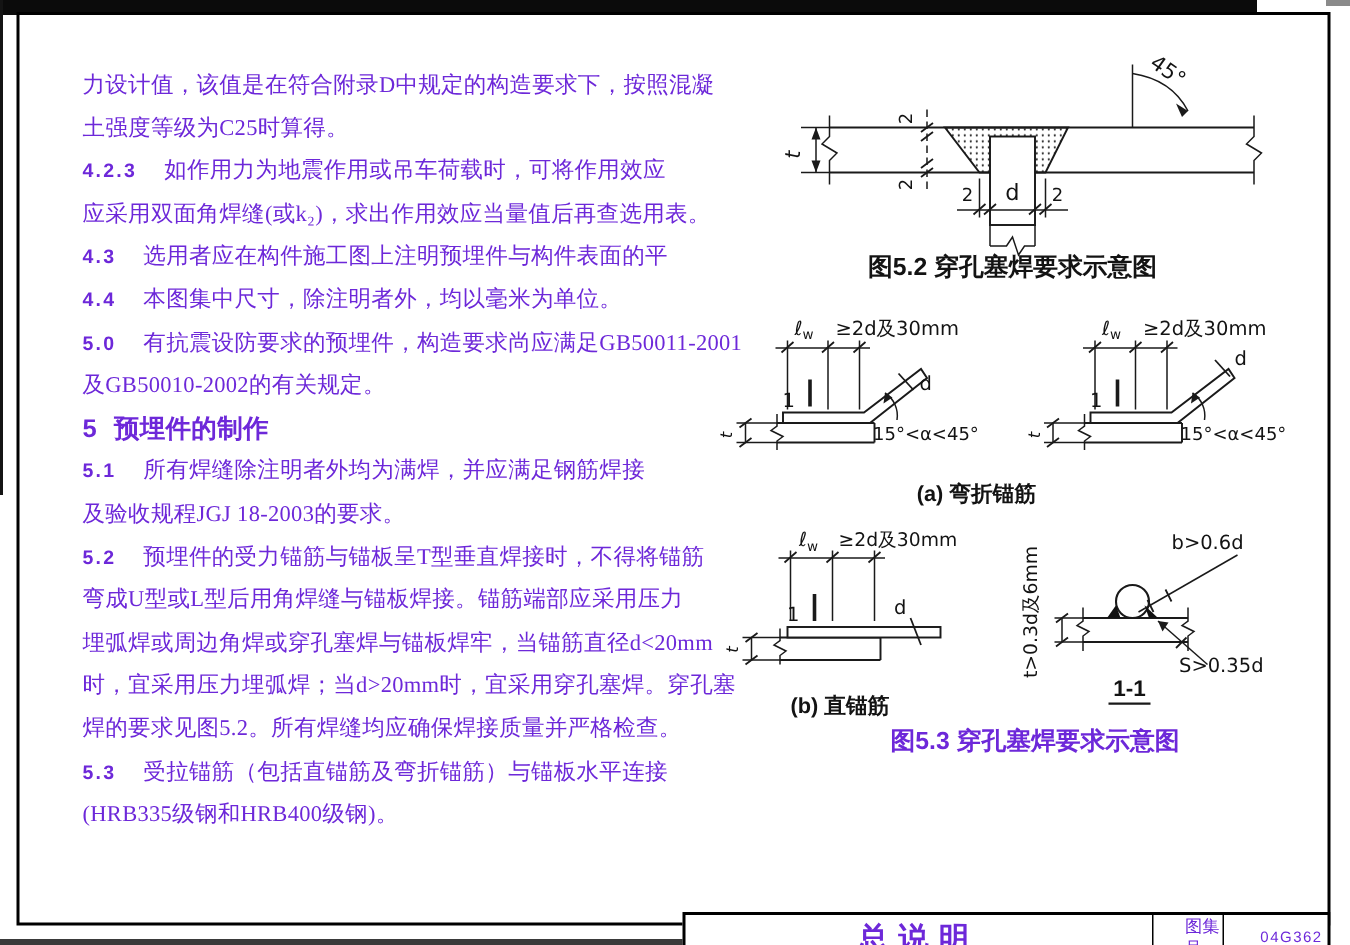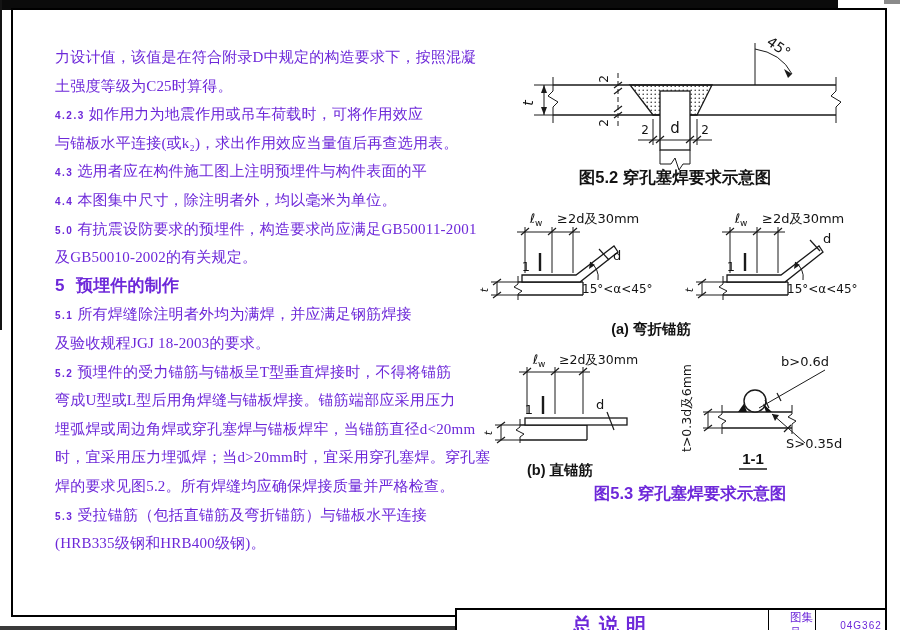--- a/index.html
+++ b/index.html
@@ -10,21 +10,21 @@
   .scan-top-right{position:absolute;left:884px;top:0;width:16px;height:4px;background:#8a8a8a;}
   .scan-left{position:absolute;left:0;top:0;width:2px;height:330px;background:#141414;}
   .scan-bottom{position:absolute;left:0;top:626px;width:763px;height:4px;background:#3a3a3a;}
   
   .frame{position:absolute;left:11px;top:8px;width:876px;height:609px;
          border:2.5px solid #000;box-sizing:border-box;}
   
   .text-col{position:absolute;left:55px;top:43px;width:415px;}
   .tline{height:28.6px;line-height:28.6px;white-space:nowrap;font-size:15px;letter-spacing:.2px;}
   .tnum{font-family:"Liberation Sans","DejaVu Sans",sans-serif;font-weight:bold;
-        letter-spacing:1.5px;margin-right:4px;font-size:10px;}
+        letter-spacing:1.5px;margin-right:18px;font-size:13px;}
   .tnum:empty{margin-right:0;letter-spacing:0;}
   .tline.heading{font-family:"Liberation Sans","DejaVu Sans",sans-serif;font-weight:bold;font-size:17px;}
   .tline.heading .tnum{font-size:17px;margin-right:10px;}
   
   svg{position:absolute;overflow:visible;}
   svg text{font-family:"DejaVu Sans","Liberation Sans",sans-serif;fill:#131313;}
   .cap{font-weight:600;font-family:"Liberation Sans","DejaVu Sans",sans-serif;}
   .fig53-caption{position:absolute;left:480px;top:483px;width:420px;text-align:center;
         font-size:16.5px;font-weight:600;font-family:"Liberation Sans","DejaVu Sans",sans-serif;}
   
@@ -64,21 +64,21 @@
 
     <div class="tline">
       <b class="tnum"></b><span class="ttxt">土强度等级为C25时算得。</span>
     </div>
 
     <div class="tline">
       <b class="tnum">4.2.3</b><span class="ttxt">如作用力为地震作用或吊车荷载时，可将作用效应</span>
     </div>
 
     <div class="tline">
-      <b class="tnum"></b><span class="ttxt">与锚板水平连接(或k₂)，求出作用效应当量值后再查选用表。</span>
+      <b class="tnum"></b><span class="ttxt">应采用双面角焊缝(或k₂)，求出作用效应当量值后再查选用表。</span>
     </div>
 
     <div class="tline">
       <b class="tnum">4.3</b><span class="ttxt">选用者应在构件施工图上注明预埋件与构件表面的平</span>
     </div>
 
 
     <div class="tline">
       <b class="tnum">4.4</b><span class="ttxt">本图集中尺寸，除注明者外，均以毫米为单位。</span>
     </div>

